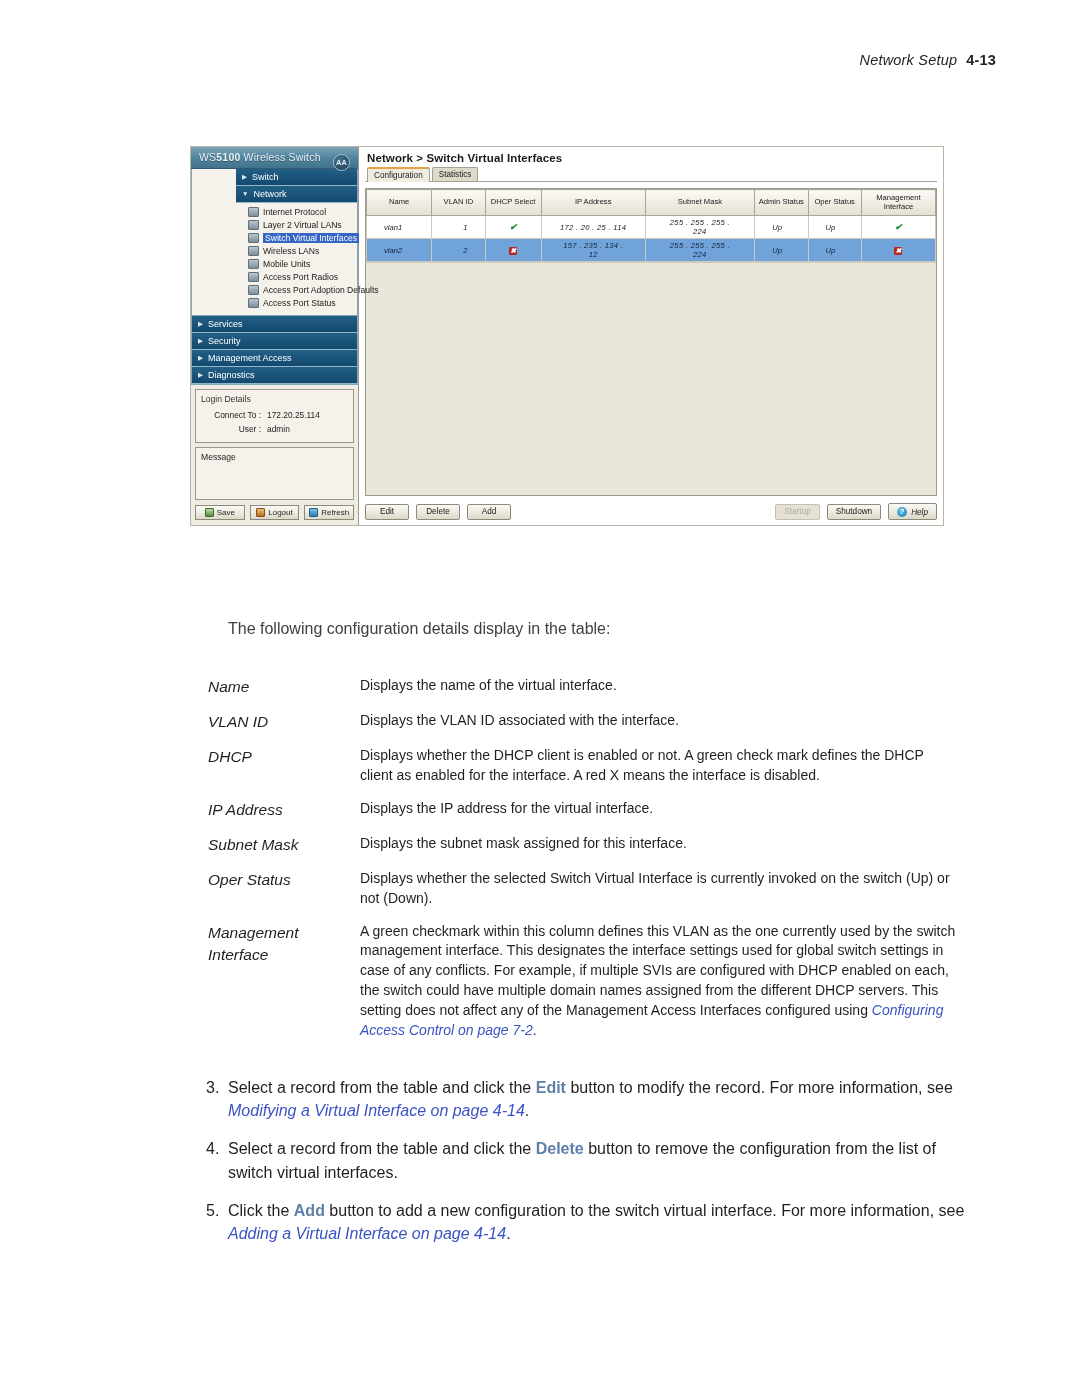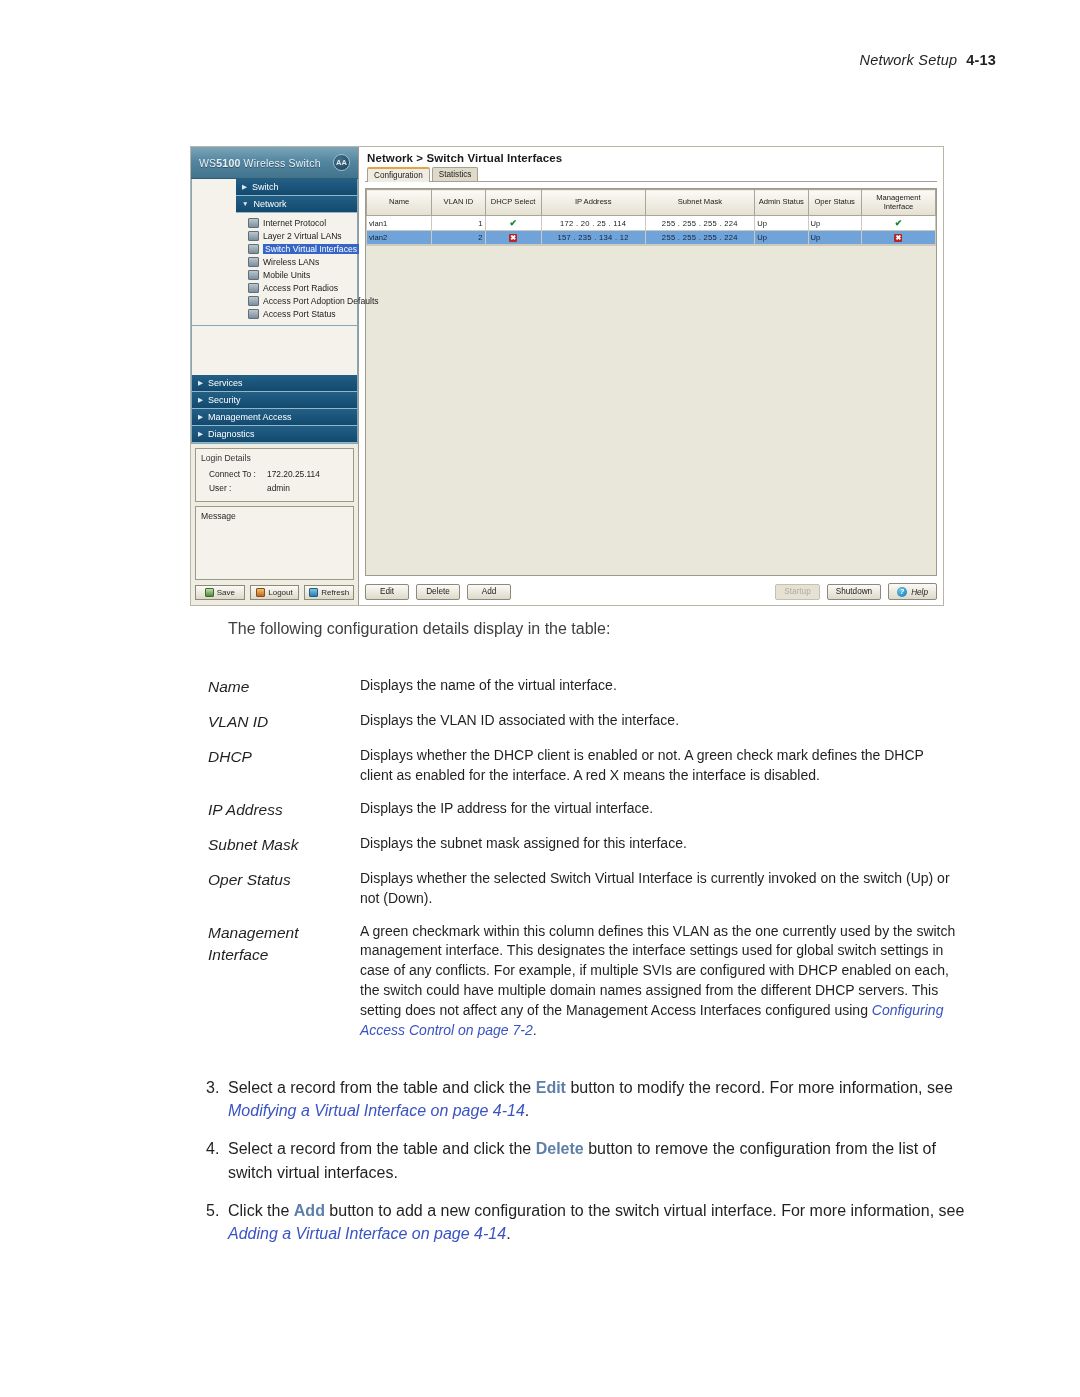--- a/index.html
+++ b/index.html
@@ -26,21 +26,21 @@
   }
   .page-header .hdr-title { font-style: italic; }
   .page-header .hdr-num { font-weight: bold; margin-left: 9px; }
 
   
   .figure {
     position: absolute;
     left: 190px;
     top: 146px;
     width: 754px;
-    height: 460px;
+    height: 380px;
     background: #e9e6d9;
     border: 1px solid #b9b5a6;
     display: flex;
     filter: blur(.28px) saturate(.93);
   }
 
   
   .sb {
     width: 168px;
     background: #efece1;
@@ -117,21 +117,21 @@
 
   .login-box {
     margin: 4px 4px 0 4px;
     background: #f4f2e9;
     border: 1px solid #9b988b;
     padding: 4px 5px 6px 5px;
     font-size: 8.6px;
   }
   .login-box .legend { color: #333; margin-bottom: 4px; }
   .kv { display: flex; gap: 6px; padding: 2px 0 2px 8px; font-size: 8.4px;}
-  .kv .k { width: 52px; color: #222; }
+  .kv .k { width: 52px; color: #222; text-align: right; }
   .kv .v { color: #222; }
   .msg-box {
     margin: 4px 4px 0 4px;
     background: #f4f2e9;
     border: 1px solid #9b988b;
     padding: 4px 5px;
     font-size: 8.6px;
     height: 74px;
   }
   .sb-btns {
@@ -171,22 +171,22 @@
   }
   table.grid { width: 100%; border-collapse: collapse; table-layout: fixed; }
   table.grid th {
     background: linear-gradient(180deg,#fbfaf5 0%,#e4e0d0 100%);
     border: 1px solid #a9a597;
     font-size: 7.6px; font-weight: normal; color: #1a1a1a;
     padding: 4px 2px; line-height: 1.15; text-align: center;
   }
   table.grid td {
     border: 1px solid #cdc9ba;
-    font-size: 7.6px; padding: 2px 2px; color: #1a1a1a;
-    background: #ffffff; height: 13px;
+    font-size: 7.6px; padding: 2px 17px; color: #1a1a1a;
+    background: #ffffff; height: 13px; font-style: italic;
   }
   tr.row-sel td { background: #6ea3e0; color: #10233a; }
   td.num { text-align: right; padding-right: 6px; }
   td.ctr { text-align: center; }
   .chk { color: #128a2a; font-size: 9px; font-weight: bold; }
   .xmark {
     display: inline-block; width: 8px; height: 8px; line-height: 8px;
     background: #c0241f; color: #fff; font-size: 7px; text-align: center;
     border-radius: 1px; font-weight: bold;
   }

